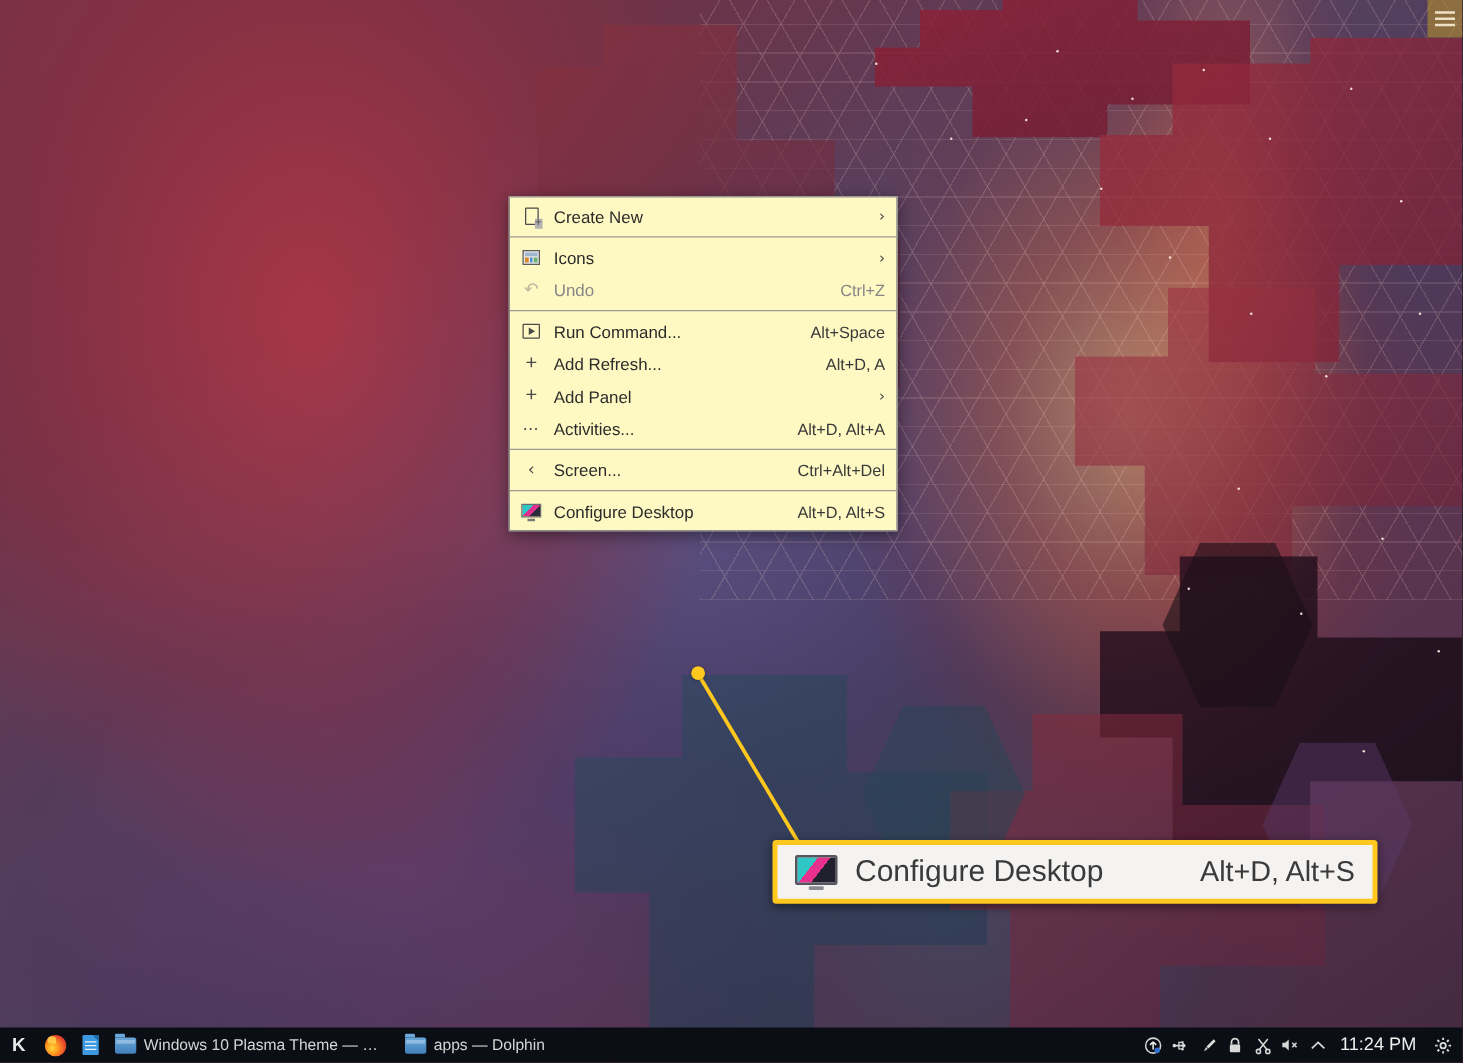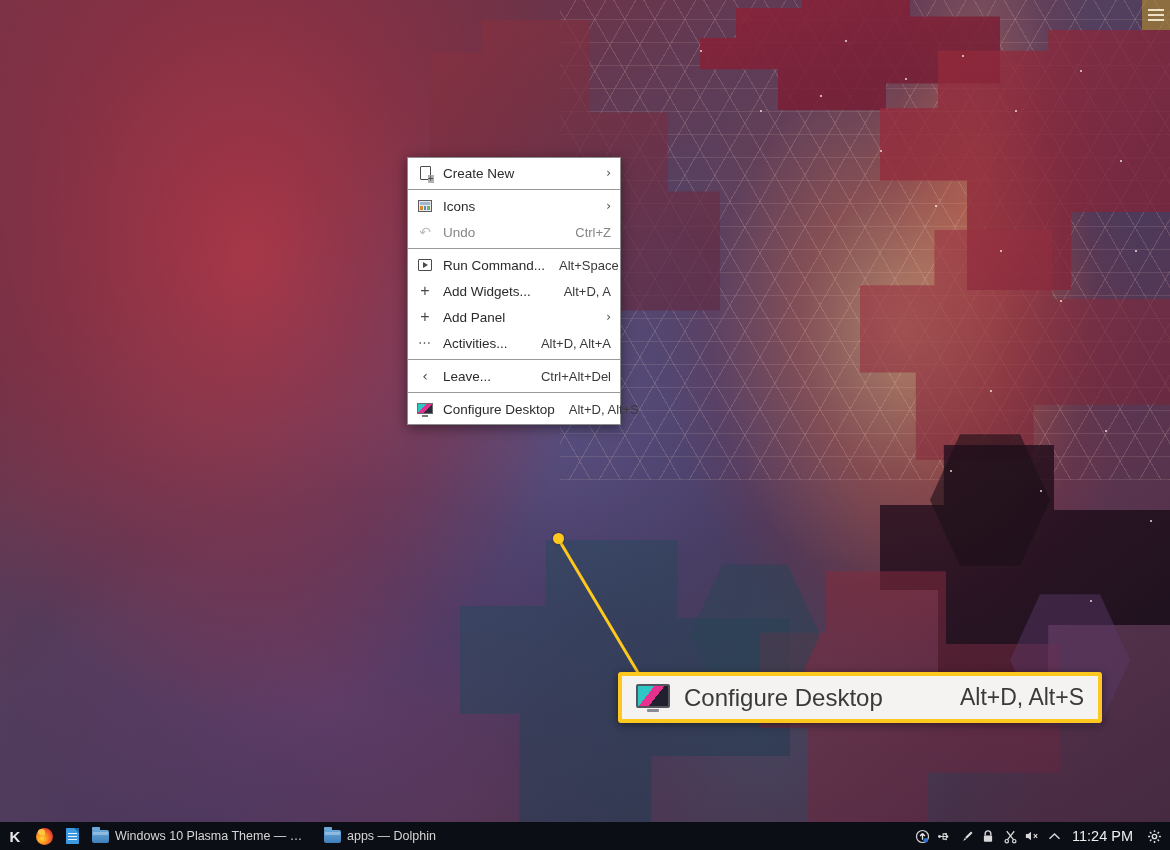--- a/index.html
+++ b/index.html
@@ -49,22 +49,22 @@
   #tb-corner {
     position:absolute; right:0; top:0; width:28px; height:30px;
     background:rgba(190,150,40,0.55);
     display:flex; flex-direction:column; align-items:center; justify-content:center; gap:3px;
     cursor:pointer;
   }
   #tb-corner span { display:block; width:16px; height:2px; background:rgba(255,245,220,0.85); }
 
   
   #ctxmenu {
-    position:absolute; left:407px; top:157px; width:214px;
-    background:#ffffff;
+    position:absolute; left:407px; top:157px; width:311px;
+    background:#fef9c3;
     border:1px solid #8e8d8d;
     box-shadow:0 3px 12px rgba(0,0,0,0.45);
     padding:2px 0;
     font-size:13.5px;
     color:#2b2b2b;
     user-select:none;
   }
   .mi {
     display:flex; align-items:center; height:26px; padding:0 9px 0 8px;
     position:relative; cursor:default;
@@ -285,21 +285,21 @@
     <span class="ico">
         <span class="ic-play"></span>
       </span>
     <span class="lbl">Run Command...</span>
     <span class="sc">Alt+Space</span>
   </div>
   <div class="mi">
     <span class="ico">
         <span class="ic-plus">+</span>
       </span>
-    <span class="lbl">Add Widgets...</span>
+    <span class="lbl">Add Refresh...</span>
     <span class="sc">Alt+D, A</span>
   </div>
   <div class="mi">
     <span class="ico">
         <span class="ic-plus">+</span>
       </span>
     <span class="lbl">Add Panel</span>
     <span class="chev">›</span>
   </div>
   <div class="mi">
@@ -308,21 +308,21 @@
       </span>
     <span class="lbl">Activities...</span>
     <span class="sc">Alt+D, Alt+A</span>
   </div>
   <div class="msep"></div>
 
   <div class="mi">
     <span class="ico">
         <span class="ic-back">‹</span>
       </span>
-    <span class="lbl">Leave...</span>
+    <span class="lbl">Screen...</span>
     <span class="sc">Ctrl+Alt+Del</span>
   </div>
   <div class="msep"></div>
 
   <div class="mi">
     <span class="ico">
       <span class="ic-monitor">
           <span class="scr"></span>
           <span class="stand"></span>
         </span>

